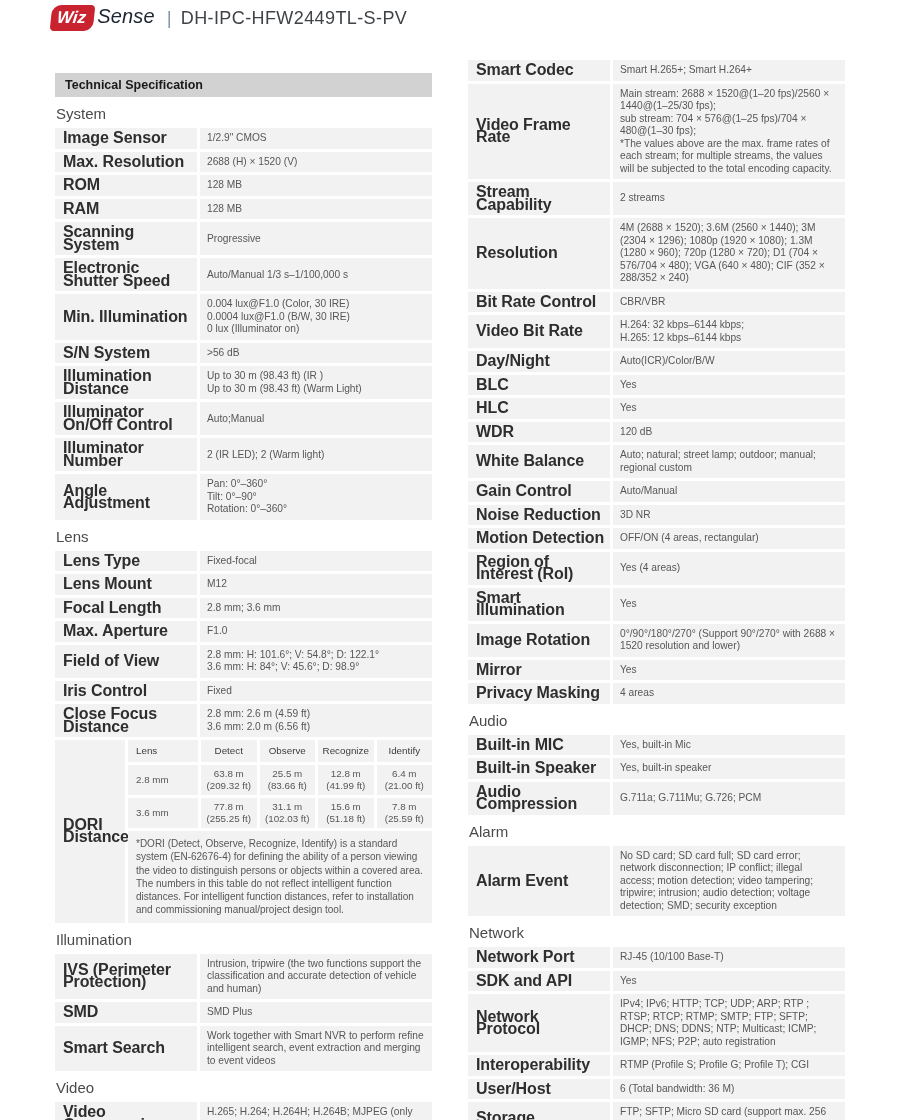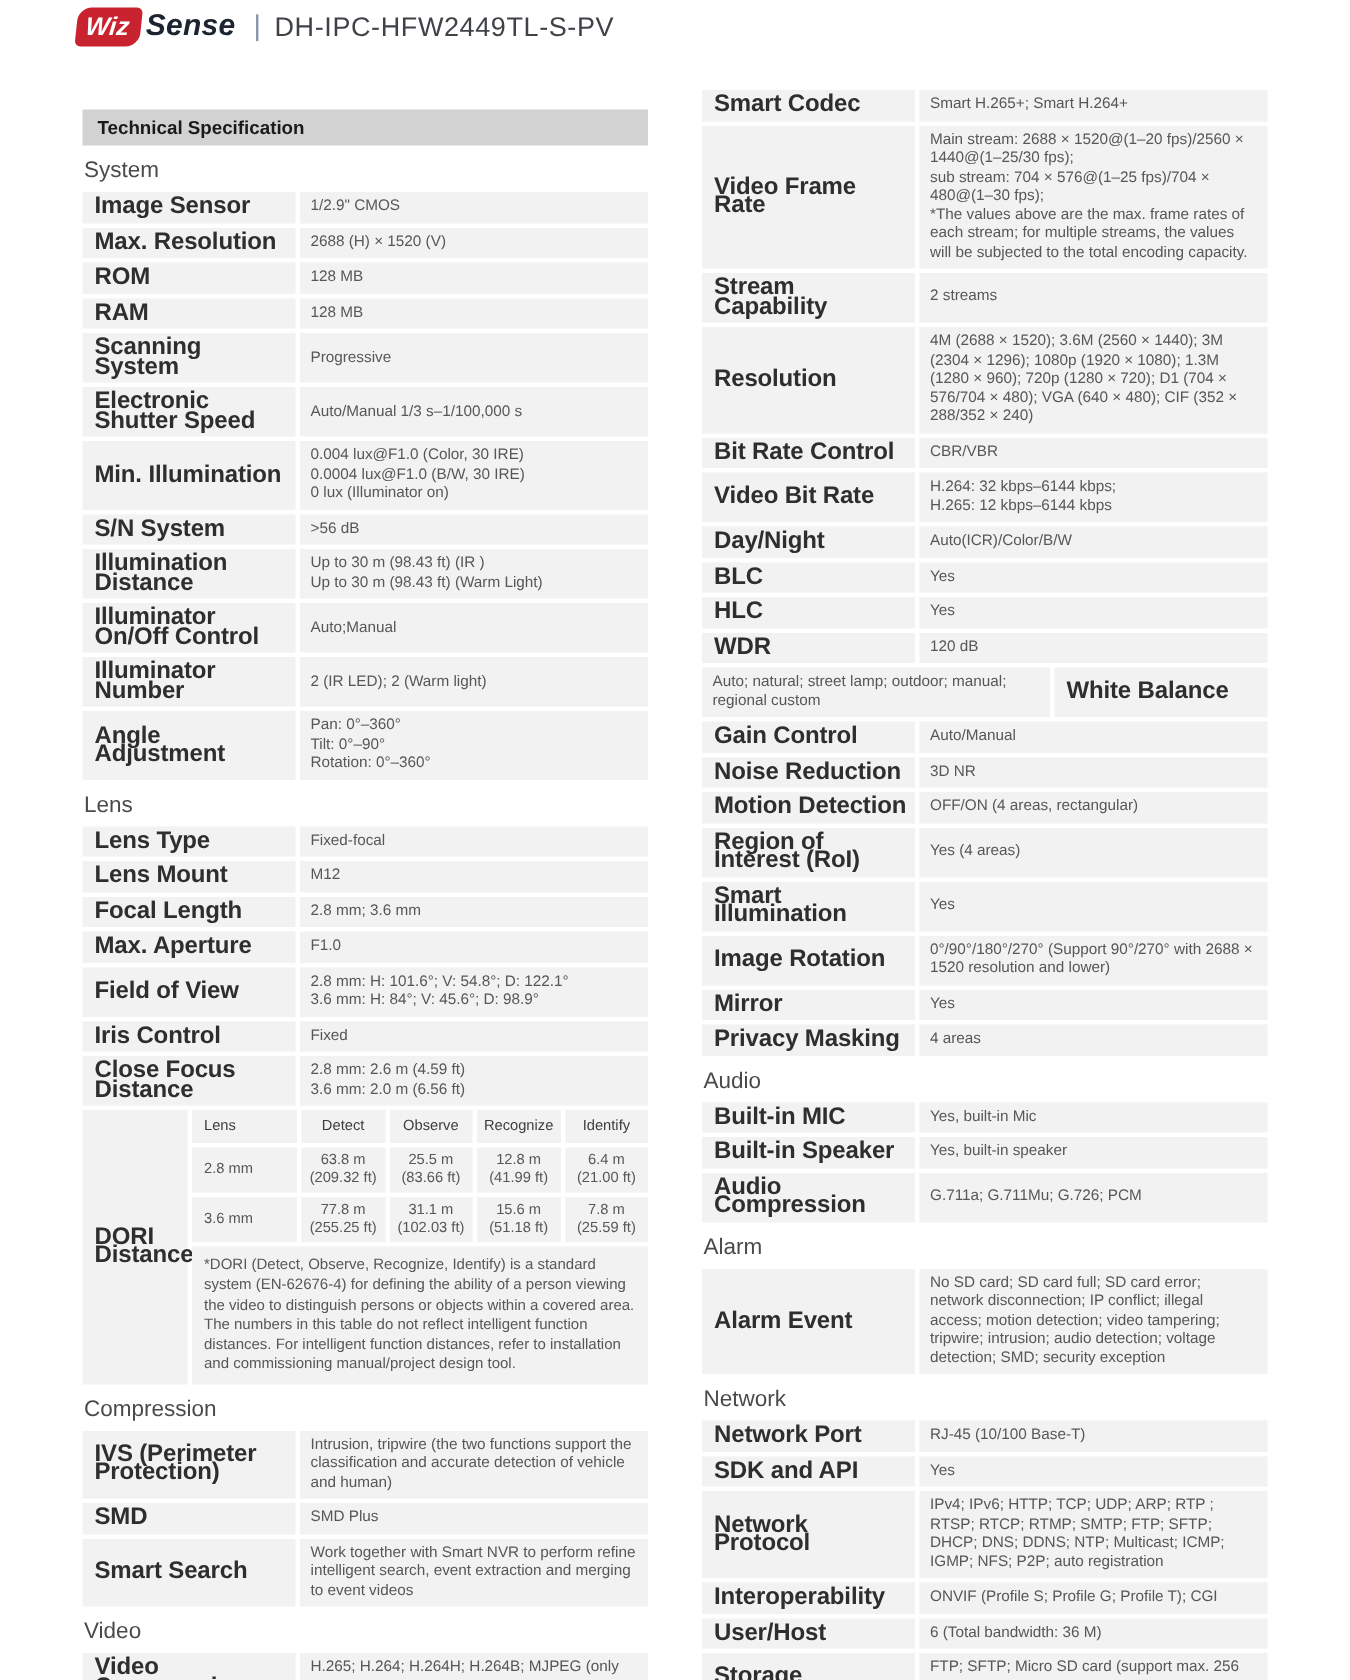--- a/index.html
+++ b/index.html
@@ -17,21 +17,21 @@
   }
   .page{width:900px;height:1120px;padding:5px 55px 0;display:flex;flex-direction:column;}
 
   
   .hdr{display:flex;align-items:center;height:30px;margin-left:-4px;}
   .wiz-badge{
     display:inline-block;background:var(--brand-red);color:#fff;
     font-style:italic;font-weight:bold;font-size:17px;line-height:1;
     padding:4px 8px 5px 6px;border-radius:9px 4px 9px 4px;transform:skewX(-6deg);
   }
-  .sense{font-style:italic;font-weight:bold;font-size:20px;color:#1c2430;margin-left:3px;letter-spacing:.2px;}
+  .sense{font-style:italic;font-weight:normal;font-size:20px;color:#1c2430;margin-left:3px;letter-spacing:.2px;}
   .hdr-sep{color:#8496ad;font-size:19px;margin:0 9px 0 12px;font-weight:400;}
   .model{font-size:18px;color:#3f4247;letter-spacing:.4px;}
 
   .top-rule{height:4px;background:var(--accent);margin-top:3px;border-radius:1px;}
 
   
   .cols{display:flex;gap:36px;margin-top:26px;align-items:flex-end;}
   .col{width:377px;flex:none;}
 
   .spec-hdr{
@@ -250,21 +250,21 @@
               <div>15.6 m</div>
               <div>(51.18 ft)</div>
             </div>
             <div class="dori-cell">
               <div>7.8 m</div>
               <div>(25.59 ft)</div>
             </div>
             <div class="dori-note">*DORI (Detect, Observe, Recognize, Identify) is a standard system (EN-62676-4) for defining the ability of a person viewing the video to distinguish persons or objects within a covered area. The numbers in this table do not reflect intelligent function distances. For intelligent function distances, refer to installation and commissioning manual/project design tool.</div>
           </div>
         </div>
-        <div class="section-title">Compression</div>
+        <div class="section-title">Illumination</div>
         <div class="spec-row">
           <div class="cell lbl">IVS (Perimeter Protection)</div>
           <div class="cell val">
             <div>Intrusion, tripwire (the two functions support the classification and accurate detection of vehicle and human)</div>
           </div>
         </div>
         <div class="spec-row">
           <div class="cell lbl">SMD</div>
           <div class="cell val">
             <div>SMD Plus</div>
@@ -342,24 +342,24 @@
             <div>Yes</div>
           </div>
         </div>
         <div class="spec-row">
           <div class="cell lbl">WDR</div>
           <div class="cell val">
             <div>120 dB</div>
           </div>
         </div>
         <div class="spec-row">
+          <div class="cell lbl">White Balance</div>
           <div class="cell val">
             <div>Auto; natural; street lamp; outdoor; manual; regional custom</div>
           </div>
-          <div class="cell lbl">White Balance</div>
         </div>
         <div class="spec-row">
           <div class="cell lbl">Gain Control</div>
           <div class="cell val">
             <div>Auto/Manual</div>
           </div>
         </div>
         <div class="spec-row">
           <div class="cell lbl">Noise Reduction</div>
           <div class="cell val">
@@ -443,21 +443,21 @@
         </div>
         <div class="spec-row">
           <div class="cell lbl">Network Protocol</div>
           <div class="cell val">
             <div>IPv4; IPv6; HTTP; TCP; UDP; ARP; RTP ; RTSP; RTCP; RTMP; SMTP; FTP; SFTP; DHCP; DNS; DDNS; NTP; Multicast; ICMP; IGMP; NFS; P2P; auto registration</div>
           </div>
         </div>
         <div class="spec-row">
           <div class="cell lbl">Interoperability</div>
           <div class="cell val">
-            <div>ONVIF (Profile S; Profile G; Profile T); CGI</div>
+            <div>RTMP (Profile S; Profile G; Profile T); CGI</div>
           </div>
         </div>
         <div class="spec-row">
           <div class="cell lbl">User/Host</div>
           <div class="cell val">
             <div>6 (Total bandwidth: 36 M)</div>
           </div>
         </div>
         <div class="spec-row">
           <div class="cell lbl">Storage</div>

